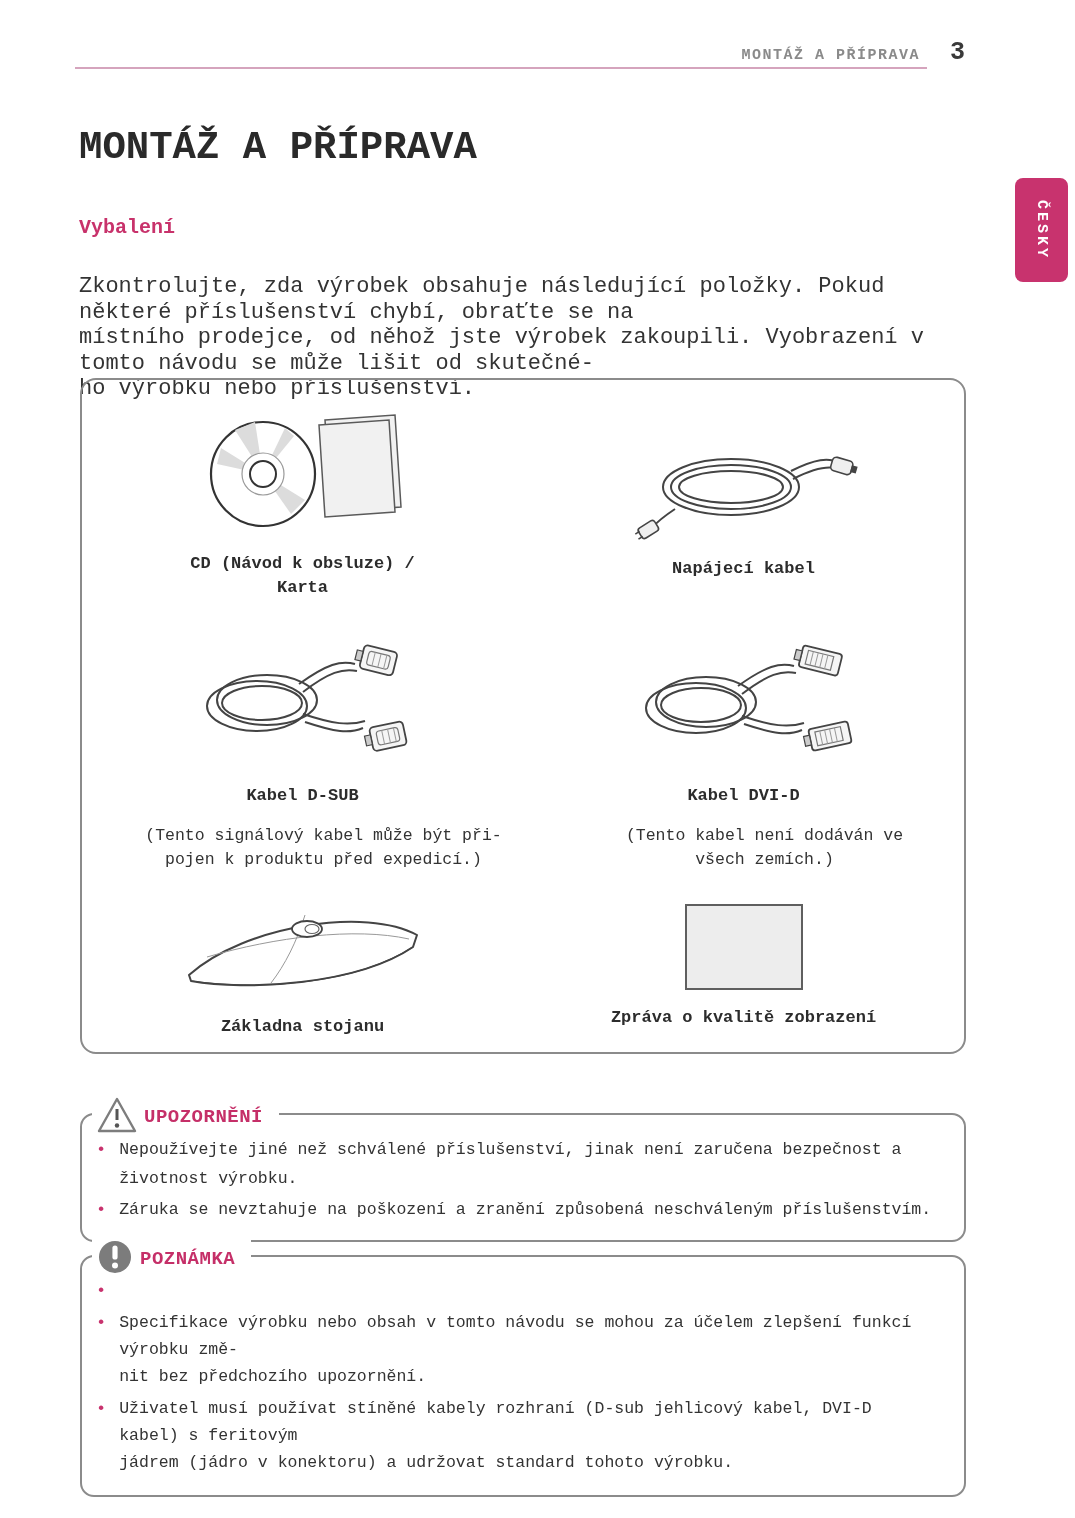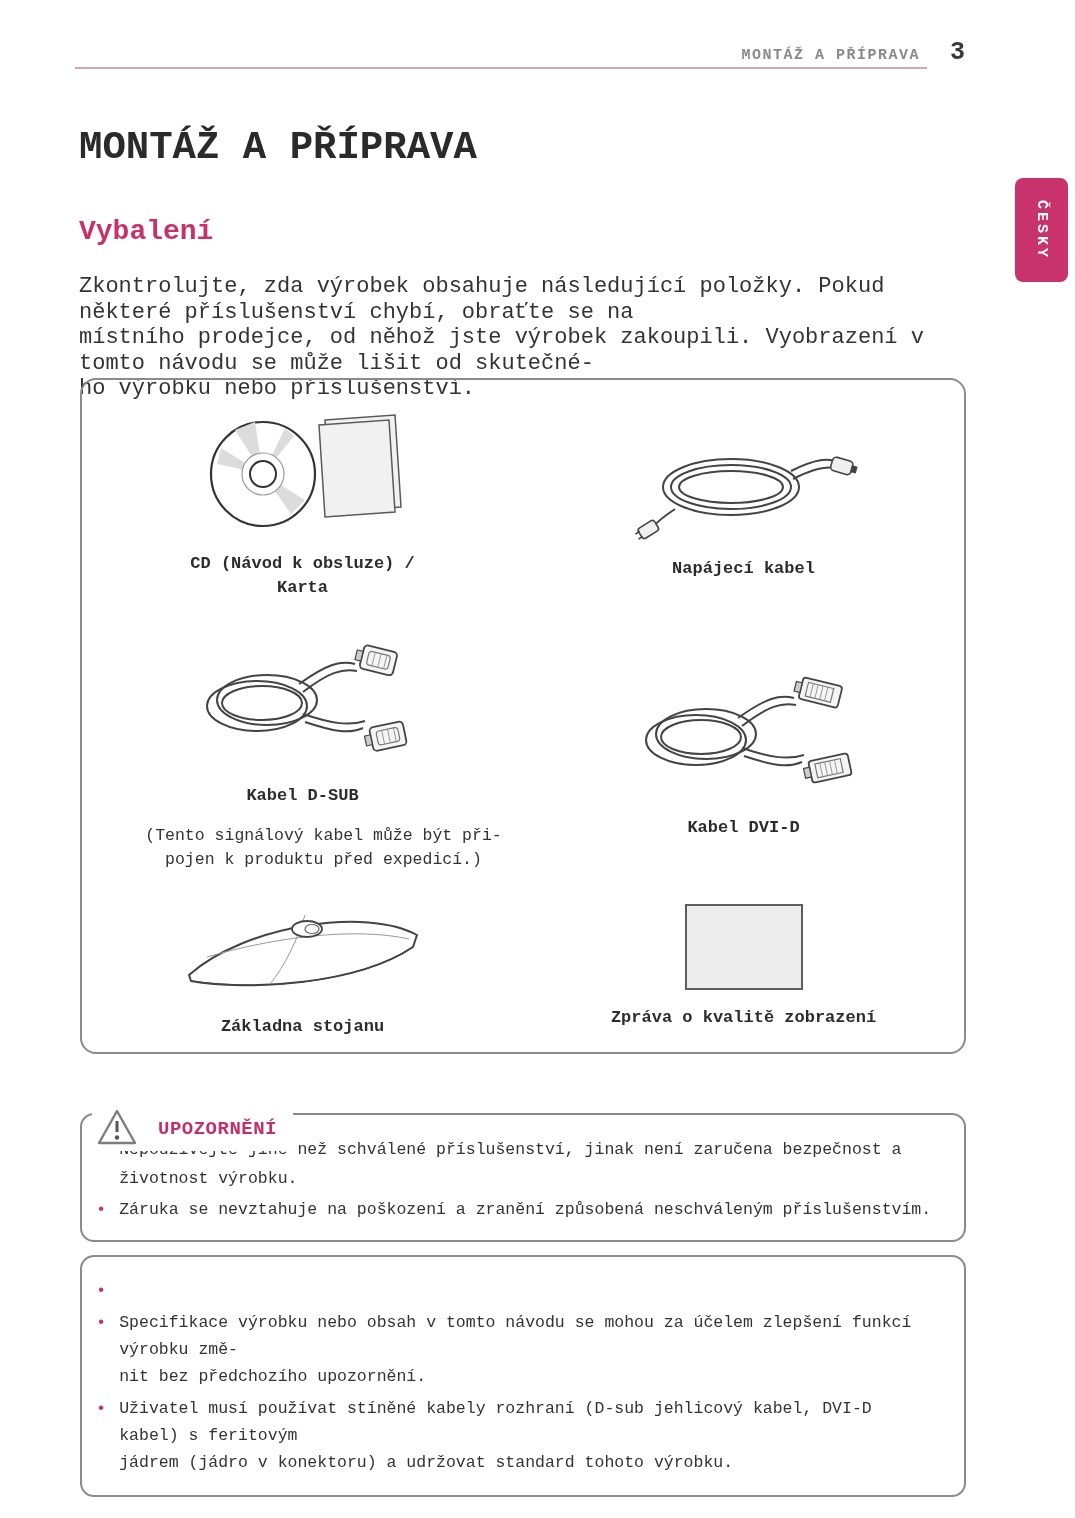--- a/index.html
+++ b/index.html
@@ -13,37 +13,37 @@
   .hdr-page{font-size:25px;font-weight:bold;color:#3a3a3a;margin-left:30px;}
   .hdr-rule{top:67px;left:75px;width:852px;height:2px;background:#d5a4bd;}
 
   
   .side-tab{top:178px;left:1015px;width:53px;height:104px;background:#c8336e;border-radius:8px;
             display:flex;align-items:center;justify-content:center;}
   .side-tab span{writing-mode:vertical-rl;color:#fff;font-weight:bold;font-size:15px;letter-spacing:3px;}
 
   
   .main-title{top:126px;left:79px;font-size:39px;font-weight:bold;color:#2a2a2a;letter-spacing:0;}
-  .sec-title{top:216px;left:79px;font-size:28px;font-weight:bold;color:#c8326b;}
+  .sec-title{top:216px;left:79px;font-size:20px;font-weight:bold;color:#c8326b;}
   .intro{top:274px;left:79px;width:895px;font-size:22px;line-height:25.5px;color:#333;white-space:pre-line;}
 
   
   .acc-box{top:378px;left:80px;width:886px;height:676px;border:2px solid #8b8b8b;border-radius:16px;
            box-sizing:border-box;display:grid;grid-template-columns:1fr 1fr;grid-template-rows:250px 252px 1fr;}
   .acc-cell{display:flex;flex-direction:column;align-items:center;justify-content:center;gap:16px;}
   .acc-img{display:flex;align-items:center;justify-content:center;}
   .acc-name{font-size:17px;font-weight:bold;color:#2c2c2c;text-align:center;line-height:24px;white-space:pre-line;}
   .acc-note{font-size:16.5px;color:#333;text-align:center;line-height:24px;white-space:pre-line;margin-left:42px;}
   .report-rect{width:118px;height:86px;background:#ededed;border:2px solid#5f5f5f;box-sizing:border-box;}
 
   
   .notice{left:80px;width:886px;}
   .notice-border{margin-top:22px;border:2px solid #8b8b8b;border-radius:14px;box-sizing:border-box;
                  padding:20px 24px 14px 14px;background:transparent;}
-  .notice-head{position:absolute;top:16px;left:12px;height:44px;display:flex;align-items:center;gap:20px;
+  .notice-head{position:absolute;top:4px;left:12px;height:44px;display:flex;align-items:center;gap:6px;
                background:#fff;padding:0 16px 0 4px;z-index:2;}
   .notice-title{font-size:19px;font-weight:bold;color:#c52f68;letter-spacing:0.5px;}
   .bullets{list-style:none;margin:0;padding:0;}
   .bullets li{display:flex;gap:13px;font-size:16.5px;color:#333;}
   .caut li{line-height:29px;margin-bottom:2px;}
   .note-l li{line-height:27px;margin-bottom:5px;}
   .dot{color:#c8336e;font-size:17px;flex:0 0 auto;}
   .btxt{white-space:pre-line;}
 </style>
 </head>
@@ -177,20 +177,22 @@
             <rect x="198" y="89" width="26" height="14" fill="none" stroke="#777" stroke-width="1.2"></rect>
             <line x1="203" y1="89" x2="203" y2="103" stroke="#999" stroke-width="1"></line>
             <line x1="208" y1="89" x2="208" y2="103" stroke="#999" stroke-width="1"></line>
             <line x1="213" y1="89" x2="213" y2="103" stroke="#999" stroke-width="1"></line>
             <line x1="218" y1="89" x2="218" y2="103" stroke="#999" stroke-width="1"></line>
             <rect x="186" y="91" width="6" height="10" fill="#ccc" stroke="#444" stroke-width="1.2"></rect>
           </g>
         </svg>
       </div>
       <div class="acc-name">Kabel DVI-D</div>
+      <div class="acc-note">(Tento kabel není dodáván ve
+všech zemích.)</div>
     </div>
 
     <div class="acc-cell">
       <div class="acc-img">
         <svg width="255" height="104" viewBox="0 0 255 104">
           <path d="M14,80 C70,30 192,12 242,40 L238,52 C182,90 70,96 16,86 Z" fill="#fff" stroke="#444" stroke-width="2" stroke-linejoin="round"></path>
           <path d="M16,86 C90,96 182,88 238,52" fill="none" stroke="#444" stroke-width="1.2"></path>
           <path d="M32,62 C100,42 180,32 234,44" fill="none" stroke="#999" stroke-width="1"></path>
           <path d="M130,20 C122,46 110,70 96,88" fill="none" stroke="#999" stroke-width="1"></path>
           <ellipse cx="132" cy="34" rx="15" ry="8" fill="#fff" stroke="#444" stroke-width="1.8"></ellipse>
@@ -227,20 +229,30 @@
           </li>
         <li>
             <span class="dot">•</span>
             <span class="btxt">Záruka se nevztahuje na poškození a zranění způsobená neschváleným příslušenstvím.</span>
           </li>
       </ul>
     </div>
   </div>
 
   <div class="abs notice" style="top:1233px;">
+    <div class="notice-head">
+      <span>
+        <svg width="38" height="38" viewBox="0 0 38 38">
+          <circle cx="19" cy="19" r="16" fill="#7c7c7c"></circle>
+          <rect x="16.4" y="7.5" width="5.2" height="14" rx="2.6" fill="#fff"></rect>
+          <circle cx="19" cy="27.5" r="3" fill="#fff"></circle>
+        </svg>
+      </span>
+      <span class="notice-title">POZNÁMKA</span>
+    </div>
     <div class="notice-border">
       <ul class="bullets note-l">
         <li>
             <span class="dot">•</span>
           </li>
         <li>
             <span class="dot">•</span>
             <span class="btxt">Specifikace výrobku nebo obsah v tomto návodu se mohou za účelem zlepšení funkcí výrobku změ-
 nit bez předchozího upozornění.</span>
           </li>

